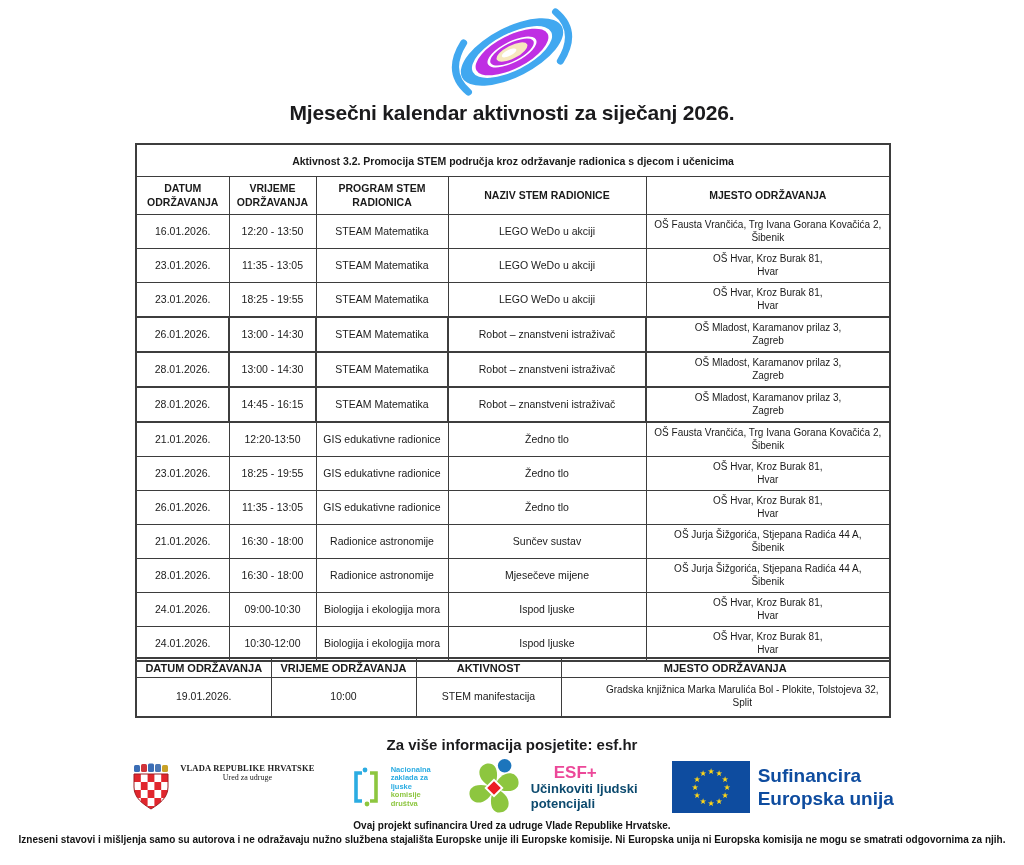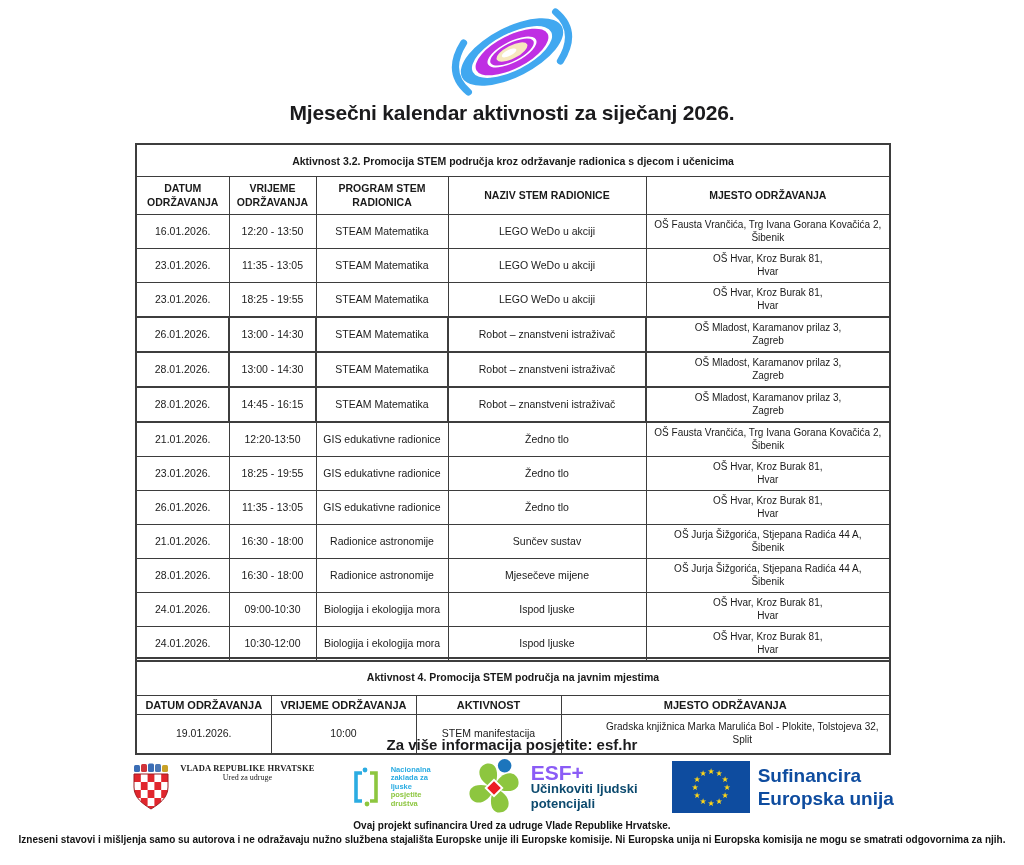--- a/index.html
+++ b/index.html
@@ -31,21 +31,21 @@
   #logos{position:absolute;top:758px;left:0;width:100%;display:flex;justify-content:center;
          align-items:center;gap:34px;}
   .logo-item{display:flex;align-items:center;gap:8px;}
   .logo-col{display:flex;flex-direction:row;align-items:flex-start;}
   .vlada-text{font-family:"Liberation Serif","DejaVu Serif",serif;text-align:center;color:#222;}
   .vlada-l1{font-size:8.5px;font-weight:bold;letter-spacing:0.2px;}
   .vlada-l2{font-size:8px;}
   .zaklada-text{display:flex;flex-direction:column;font-size:7.5px;font-weight:bold;line-height:8.5px;}
   .zk-blue{color:#2bace2;} .zk-green{color:#8dc63f;}
   .esf-text{display:flex;flex-direction:column;line-height:15px;}
-  .esf-brand{color:#8b5cf6;font-weight:bold;font-size:21px;line-height:17px;}
+  .esf-brand{color:#ec4899;font-weight:bold;font-size:17px;line-height:17px;margin-left:23px;}
   .esf-line{color:#0c4a6e;font-weight:bold;font-size:13px;}
   .eu-text{display:flex;flex-direction:column;color:#0e4c9f;font-weight:bold;
            font-size:19px;line-height:23px;}
 
   #footer-block{position:absolute;top:819px;left:0;width:100%;text-align:center;
                 font-size:10px;font-weight:600;line-height:13.5px;color:#141414;}
 </style>
 </head>
 <body>
 
@@ -198,23 +198,20 @@
   </table>
 
   <table class="cal" id="table2">
     <colgroup>
         <col style="width:135px">
         <col style="width:145px">
         <col style="width:145px">
         <col style="width:329px">
       </colgroup>
     <thead>
-      <tr>
-          <td class="caption" colspan="4">Aktivnost 4. Promocija STEM područja na javnim mjestima</td>
-        </tr>
       <tr>
           <th>DATUM ODRŽAVANJA</th>
           <th>VRIJEME ODRŽAVANJA</th>
           <th>AKTIVNOST</th>
           <th>MJESTO ODRŽAVANJA</th>
         </tr>
     </thead>
     <tbody>
         <tr>
           <td class="c0">19.01.2026.</td>
@@ -258,21 +255,21 @@
       <svg width="34" height="42" viewBox="0 0 34 42">
         <path d="M13,7 H7 V35 H13" stroke="#2bace2" stroke-width="3.6" fill="none"></path>
         <path d="M21,7 H27 V35 H21" stroke="#8dc63f" stroke-width="3.6" fill="none"></path>
         <circle cx="16" cy="4" r="2.4" fill="#2bace2"></circle>
         <circle cx="18" cy="38" r="2.4" fill="#8dc63f"></circle>
       </svg>
       <div class="zaklada-text">
         <span class="zk-blue">Nacionalna</span>
         <span class="zk-blue">zaklada za</span>
         <span class="zk-blue">ljuske</span>
-        <span class="zk-green">posjetite</span>
+        <span class="zk-green">komisije</span>
         <span class="zk-green">društva</span>
       </div>
     </div>
 
     <div class="logo-item">
       <svg width="58" height="58" viewBox="0 0 60 60">
         <defs>
           <path id="petal" d="M30,31 C13,29 7,14 17,8 C27,3 34,14 30,31 Z"></path>
         </defs>
         <use href="#petal" fill="#8dc63f" transform="rotate(100 30 31)"></use>

